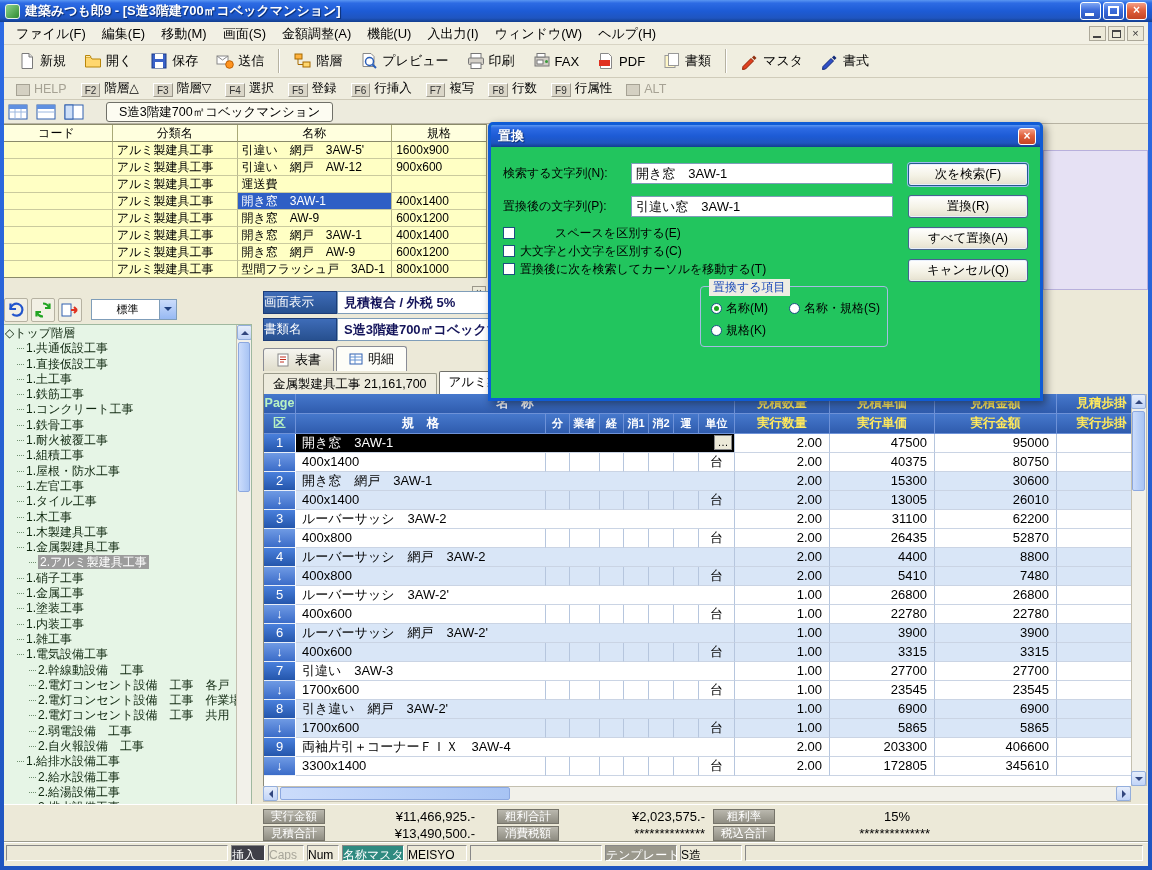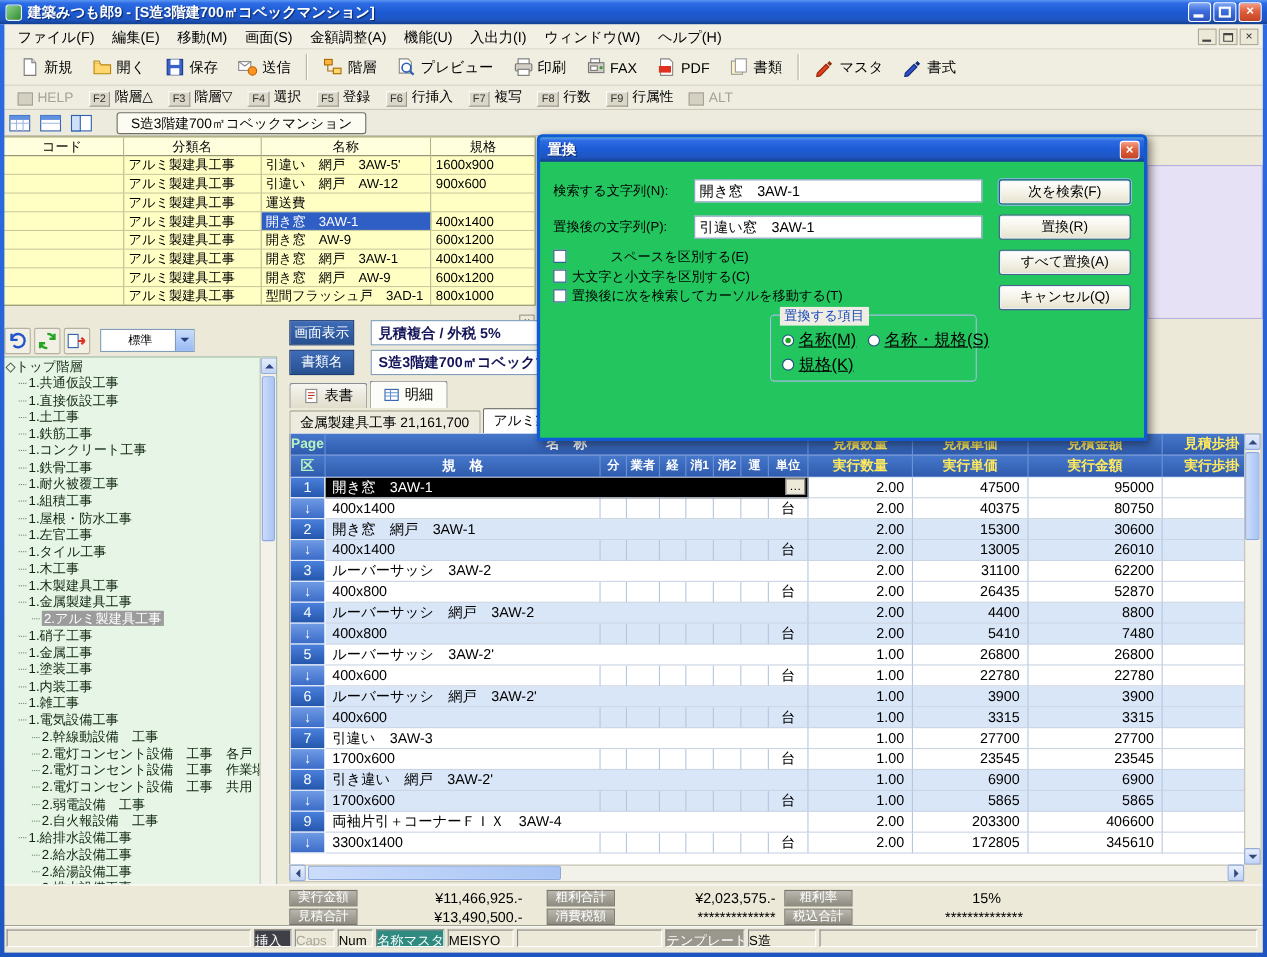--- a/index.html
+++ b/index.html
@@ -69,21 +69,21 @@
 
 .sb-btn{position:absolute;width:15px;height:15px;background:linear-gradient(180deg,#E7EEFB,#C1D4F7);border:1px solid #93AEDC;border-radius:2px;}
 .sb-btn::after{content:"";position:absolute;border:4px solid transparent;}
 .sb-up::after{left:3px;top:1px;border-bottom-color:#32477E;}
 .sb-down::after{left:3px;top:5px;border-top-color:#32477E;}
 .sb-left::after{left:1px;top:3px;border-right-color:#32477E;}
 .sb-right::after{left:5px;top:3px;border-left-color:#32477E;}
 .sb-thumb{position:absolute;background:linear-gradient(90deg,#CBDCFB,#A8C4F4);border:1px solid #8CA8E0;border-radius:2px;}
 
 
-.docinfo-label{position:absolute;width:59px;height:23px;background:linear-gradient(180deg,#3E6CB8,#27508F);border:1px solid #1C3C78;color:#fff;font-size:12.5px;text-align:center;line-height:21px;}
+.docinfo-label{position:absolute;width:74px;height:23px;background:linear-gradient(180deg,#3E6CB8,#27508F);border:1px solid #1C3C78;color:#fff;font-size:12.5px;text-align:left;line-height:21px;}
 .docinfo-value{position:absolute;left:337px;width:223px;height:23px;background:#fff;border:1px solid #7F9DB9;font-size:13px;font-weight:bold;color:#14145A;line-height:21px;padding-left:6px;white-space:nowrap;overflow:hidden;}
 
 
 .main-tabs{position:absolute;left:263px;top:346px;height:25px;display:flex;align-items:flex-end;gap:2px;}
 .mtab{height:23px;padding:0 12px;border:1px solid #898C95;border-bottom:none;border-radius:3px 3px 0 0;background:linear-gradient(#F6F5F0,#E0DDCB);display:flex;align-items:center;gap:5px;font-size:13px;}
 .mtab.active{height:25px;background:#FDFDF8;}
 .sub-tabs{position:absolute;left:263px;top:371px;height:23px;display:flex;align-items:flex-end;gap:2px;}
 .stab{height:21px;padding:0 9px;border:1px solid #9A9A8A;border-bottom:none;border-radius:2px 2px 0 0;background:#EDEBDD;font-size:12.5px;line-height:20px;white-space:nowrap;}
 .stab.active{height:23px;background:#FFFFFF;border-color:#70706A;}
 
@@ -137,21 +137,21 @@
 .dlg-close{width:18px;height:17px;background:linear-gradient(180deg,#F4A088,#E0603C 45%,#C44424);border:1px solid #fff;border-radius:3px;color:#fff;font-size:12px;font-weight:bold;text-align:center;line-height:14px;}
 .dlg-body{position:relative;width:100%;height:203px;}
 .dl{position:absolute;left:12px;font-size:12px;line-height:21px;white-space:nowrap;}
 .din{position:absolute;left:140px;width:262px;height:21px;border:1px solid #7F9DB9;background:#fff;font-size:13px;padding:0 4px;font-family:inherit;}
 .l1,.i1{top:16px;}.l2,.i2{top:49px;}
 .chk{position:absolute;left:12px;display:flex;align-items:center;gap:5px;font-size:12px;height:14px;white-space:nowrap;}
 .c1{top:79px;gap:40px;}.c2{top:97px;}.c3{top:115px;}
 .box{width:12px;height:12px;background:#fff;border:1px solid #1C5180;flex:none;}
 .grp{position:absolute;left:209px;top:139px;width:188px;height:61px;border:1px solid #A6BCE2;border-radius:4px;}
 .grp-legend{position:absolute;top:-8px;left:8px;background:#EFEDE3;padding:0 4px;font-size:12px;color:#1A49B8;}
-.radio{position:absolute;display:flex;align-items:center;gap:4px;font-size:15px;white-space:nowrap;text-decoration:underline;}
+.radio{position:absolute;display:flex;align-items:center;gap:4px;font-size:12px;white-space:nowrap;}
 .rb{width:11px;height:11px;border:1px solid #1C5180;border-radius:50%;background:#fff;position:relative;flex:none;}
 .rb.on::after{content:"";position:absolute;left:2px;top:2px;width:5px;height:5px;border-radius:50%;background:#1DA51D;}
 .r1{left:10px;top:13px;}.r2{left:88px;top:13px;}.r3{left:10px;top:35px;}
 .dbtn{position:absolute;left:417px;width:120px;height:23px;font-size:12.5px;font-family:inherit;color:#000;background:linear-gradient(180deg,#FFFFFF 0%,#F4F2E6 55%,#E9E5D4 90%,#DCD8C8 100%);border:1px solid #4A618F;border-radius:3px;box-shadow:inset 0 0 0 1px #E8F0FC;}
 .b1{top:16px;border-color:#26598E;box-shadow:0 0 0 1px #9CBCF0, inset 0 0 0 1px #E8F0FC;}
 .b2{top:48px;}.b3{top:80px;}.b4{top:112px;}
 
 
 .bd{position:absolute;background:linear-gradient(180deg,#2D6BE4,#1F55C0);z-index:60;}
 .bd-l{left:0;top:22px;width:4px;height:848px;}

